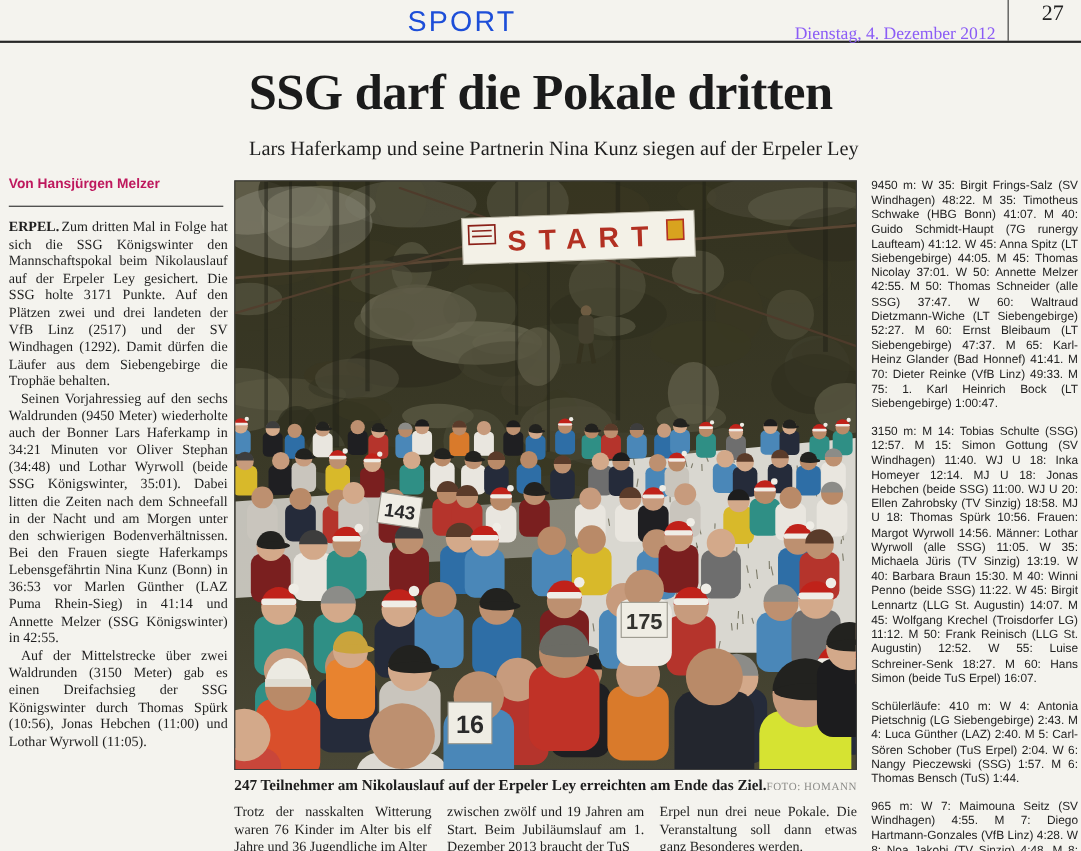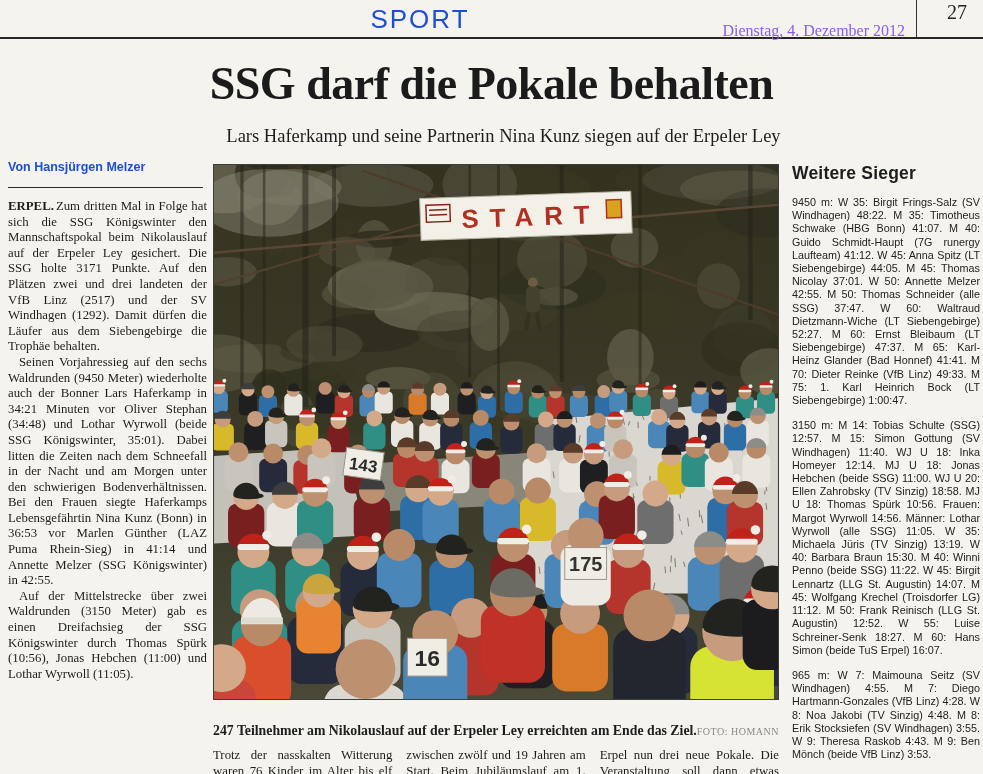--- a/index.html
+++ b/index.html
@@ -14,31 +14,31 @@
   .masthead-divider{position:absolute;top:0;right:66px;height:37px;border-left:1.5px solid #333;}
   .page-number{position:absolute;top:1px;right:16px;font-size:20px;color:#222;}
 
   
   .headline{position:absolute;top:57px;left:0;width:983px;text-align:center;
         font-weight:bold;font-size:46px;letter-spacing:-0.5px;color:#1b1b1b;}
   .subheadline{position:absolute;top:126px;left:0;width:983px;text-align:center;font-size:18.5px;color:#1e1e1e;margin-left:12px;}
 
   
   .col-left{position:absolute;left:8px;top:160px;width:199px;}
-  .byline{font-family:"Liberation Sans",sans-serif;font-weight:bold;font-size:12.5px;color:#1d4ed8;}
+  .byline{font-family:"Liberation Sans",sans-serif;font-weight:bold;font-size:12.5px;color:#be185d;}
   .byline-rule{border:0;border-top:1.5px solid #2a2a2a;margin:13px 4px 11px 0;}
   .body-p{margin:0;font-size:12.8px;line-height:15.6px;text-align:justify;
         hyphens:auto;-webkit-hyphens:auto;}
   .body-p.indent{text-indent:11px;}
   .lead{font-weight:bold;margin-right:2px;}
 
   
   .center{position:absolute;left:213px;top:164px;width:566px;}
   .photo{display:block;width:564px;height:534px;border:1px solid #3d3d3d;background:#3a392a;}
-  .caption-row{display:flex;justify-content:space-between;align-items:baseline;margin-top:23px;width:566px;}
+  .caption-row{display:flex;justify-content:space-between;align-items:baseline;margin-top:6px;width:566px;}
   .caption-text{font-weight:bold;font-size:13.8px;}
   .caption-credit{font-family:Liberation Serif, serif;font-size:10px;color:#8a8a86;letter-spacing:.5px;white-space:nowrap;}
   .continuation{display:flex;gap:14px;margin-top:9px;width:566px;}
   .continuation p{flex:1;margin:0;font-size:12.8px;line-height:15.8px;text-align:justify;hyphens:auto;-webkit-hyphens:auto;}
 
   
   .col-right{position:absolute;left:792px;top:163px;width:188px;font-family:"Liberation Sans",sans-serif;}
   .results-heading{margin:0 0 12px 0;font-size:17.5px;font-weight:bold;color:#1d1d1d;letter-spacing:.2px;}
   .results p{margin:0 0 12px 0;font-size:10.8px;line-height:13.2px;text-align:justify;color:#222;
         hyphens:auto;-webkit-hyphens:auto;}
@@ -49,21 +49,21 @@
 
 <div class="page">
 
   <div class="masthead">
     <div class="section-title">SPORT</div>
     <div class="masthead-date">Dienstag, 4. Dezember 2012</div>
     <div class="masthead-divider"></div>
     <div class="page-number">27</div>
   </div>
 
-  <div class="headline">SSG darf die Pokale behalten</div>
+  <div class="headline">SSG darf die Pokale dritten</div>
   <div class="subheadline">Lars Haferkamp und seine Partnerin Nina Kunz siegen auf der Erpeler Ley</div>
 
   <div class="col-left">
     <div class="byline">Von Hansjürgen Melzer</div>
     <hr class="byline-rule">
     <p class="body-p"><b class="lead">ERPEL.</b><span>Zum dritten Mal in Folge hat sich die SSG Königswinter den Mannschaftspokal beim Nikolauslauf auf der Erpeler Ley gesichert. Die SSG holte 3171 Punkte. Auf den Plätzen zwei und drei landeten der VfB Linz (2517) und der SV Windhagen (1292). Damit dürfen die Läufer aus dem Siebengebirge die Trophäe behalten.</span></p>
     <p class="body-p indent">Seinen Vorjahressieg auf den sechs Waldrunden (9450 Meter) wiederholte auch der Bonner Lars Haferkamp in 34:21 Minuten vor Oliver Stephan (34:48) und Lothar Wyrwoll (beide SSG Königswinter, 35:01). Dabei litten die Zeiten nach dem Schneefall in der Nacht und am Morgen unter den schwierigen Bodenverhältnissen. Bei den Frauen siegte Haferkamps Lebensgefährtin Nina Kunz (Bonn) in 36:53 vor Marlen Günther (LAZ Puma Rhein-Sieg) in 41:14 und Annette Melzer (SSG Königswinter) in 42:55.</p>
     <p class="body-p indent">Auf der Mittelstrecke über zwei Waldrunden (3150 Meter) gab es einen Dreifachsieg der SSG Königswinter durch Thomas Spürk (10:56), Jonas Hebchen (11:00) und Lothar Wyrwoll (11:05).</p>
 
   </div>
@@ -839,20 +839,20 @@
     </div>
 
     <div class="continuation">
       <p>Trotz der nasskalten Witterung waren 76 Kinder im Alter bis elf Jahre und 36 Jugendliche im Alter</p>
       <p>zwischen zwölf und 19 Jahren am Start. Beim Jubiläumslauf am 1. Dezember 2013 braucht der TuS</p>
       <p>Erpel nun drei neue Pokale. Die Veranstaltung soll dann etwas ganz Besonderes werden.</p>
     </div>
   </div>
 
   <div class="col-right results">
-    <h2 class="results-heading">Weitere Sieger</h2>
     <p><span class="rlabel">9450 m:</span> <span>W 35: Birgit Frings-Salz (SV Windhagen) 48:22. M 35: Timotheus Schwake (HBG Bonn) 41:07. M 40: Guido Schmidt-Haupt (7G runergy Laufteam) 41:12. W 45: Anna Spitz (LT Siebengebirge) 44:05. M 45: Thomas Nicolay 37:01. W 50: Annette Melzer 42:55. M 50: Thomas Schneider (alle SSG) 37:47. W 60: Waltraud Dietzmann-Wiche (LT Siebengebirge) 52:27. M 60: Ernst Bleibaum (LT Siebengebirge) 47:37. M 65: Karl-Heinz Glander (Bad Honnef) 41:41. M 70: Dieter Reinke (VfB Linz) 49:33. M 75: 1. Karl Heinrich Bock (LT Siebengebirge) 1:00:47.</span></p>
     <p><span class="rlabel">3150 m:</span> <span>M 14: Tobias Schulte (SSG) 12:57. M 15: Simon Gottung (SV Windhagen) 11:40. WJ U 18: Inka Homeyer 12:14. MJ U 18: Jonas Hebchen (beide SSG) 11:00. WJ U 20: Ellen Zahrobsky (TV Sinzig) 18:58. MJ U 18: Thomas Spürk 10:56. Frauen: Margot Wyrwoll 14:56. Männer: Lothar Wyrwoll (alle SSG) 11:05. W 35: Michaela Jüris (TV Sinzig) 13:19. W 40: Barbara Braun 15:30. M 40: Winni Penno (beide SSG) 11:22. W 45: Birgit Lennartz (LLG St. Augustin) 14:07. M 45: Wolfgang Krechel (Troisdorfer LG) 11:12. M 50: Frank Reinisch (LLG St. Augustin) 12:52. W 55: Luise Schreiner-Senk 18:27. M 60: Hans Simon (beide TuS Erpel) 16:07.</span></p>
+    <p><span class="rlabel">Schülerläufe: 410 m:</span> <span>W 4: Antonia Pietschnig (LG Siebengebirge) 2:43. M 4: Luca Günther (LAZ) 2:40. M 5: Carl-Sören Schober (TuS Erpel) 2:04. W 6: Nangy Pieczewski (SSG) 1:57. M 6: Thomas Bensch (TuS) 1:44.</span></p>
     <p><span class="rlabel">965 m:</span> <span>W 7: Maimouna Seitz (SV Windhagen) 4:55. M 7: Diego Hartmann-Gonzales (VfB Linz) 4:28. W 8: Noa Jakobi (TV Sinzig) 4:48. M 8: Erik Stocksiefen (SV Windhagen) 3:55. W 9: Theresa Raskob 4:43. M 9: Ben Mönch (beide VfB Linz) 3:53.</span></p>
 
   </div>
 
 </div>
 
 </body></html>

